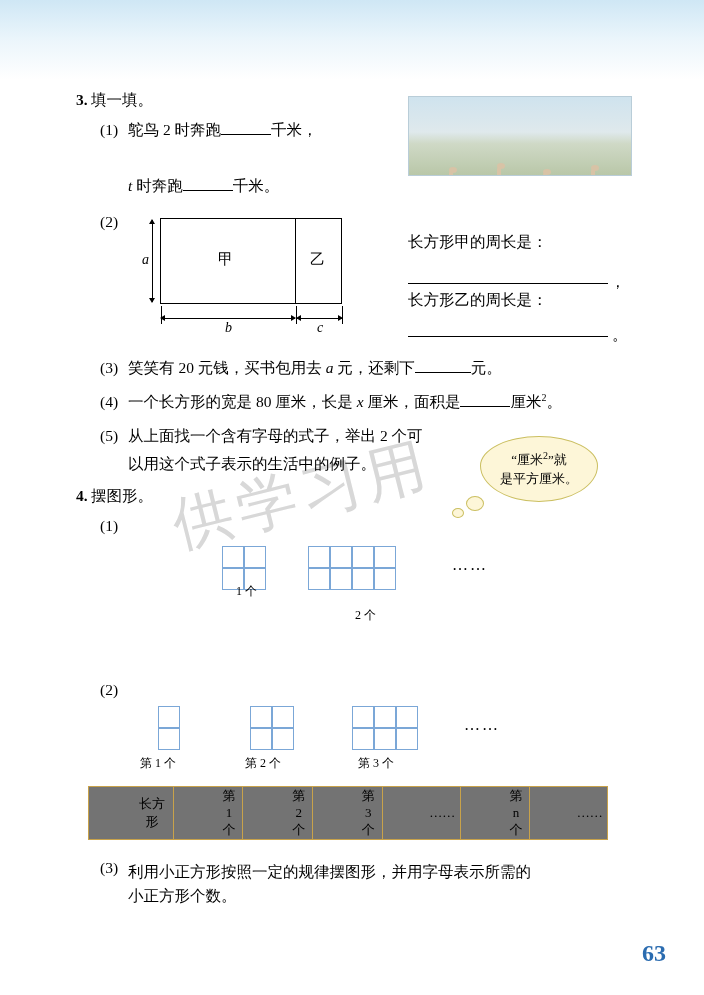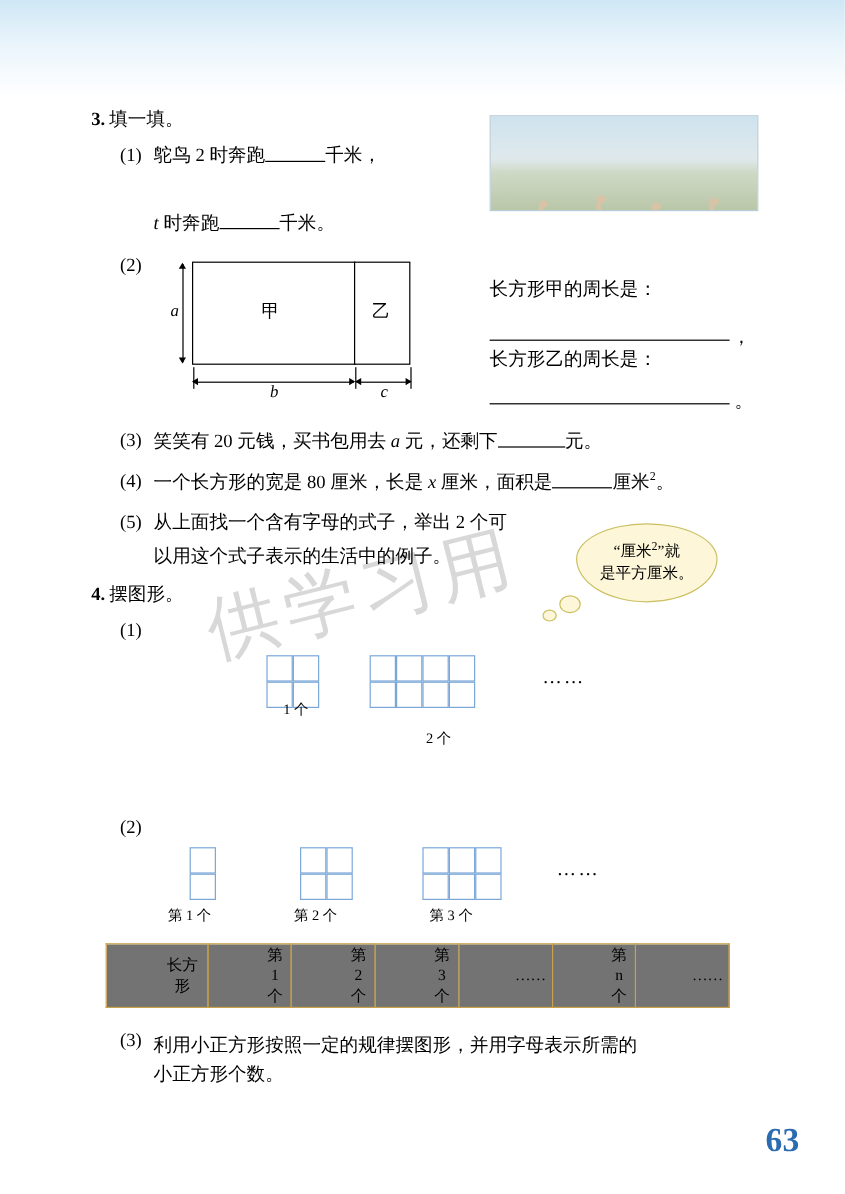--- a/index.html
+++ b/index.html
@@ -267,21 +267,21 @@
     height: 23px;
     padding: 0 2px;
   }
   .tbl tr:first-child td { background: #737373; padding-left: 44px; }
 
   
   .pageno {
     position: absolute;
     right: 38px;
     bottom: 28px;
-    font-size: 28px;
+    font-size: 24px;
     font-weight: bold;
     color: #2b6cb0;
     z-index: 3;
   }
 </style>
 </head>
 <body>
 
 <div class="page"></div>
 

